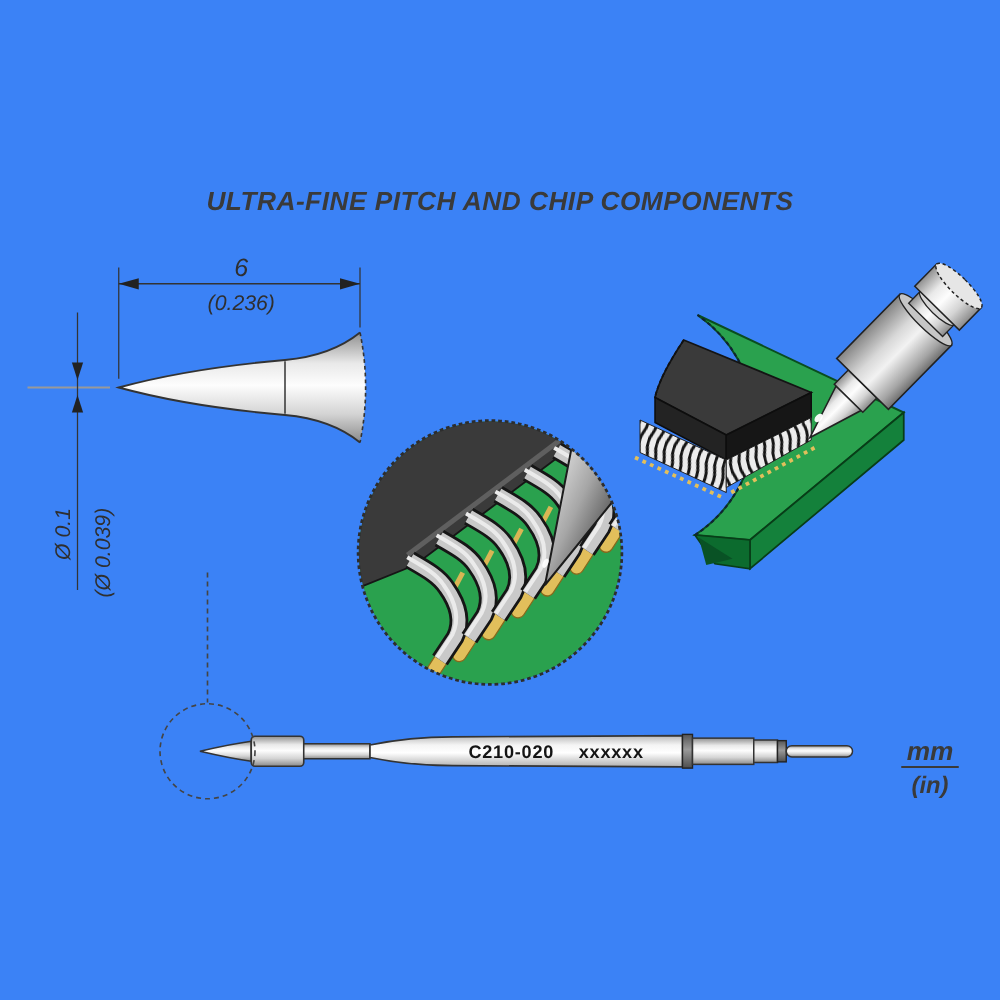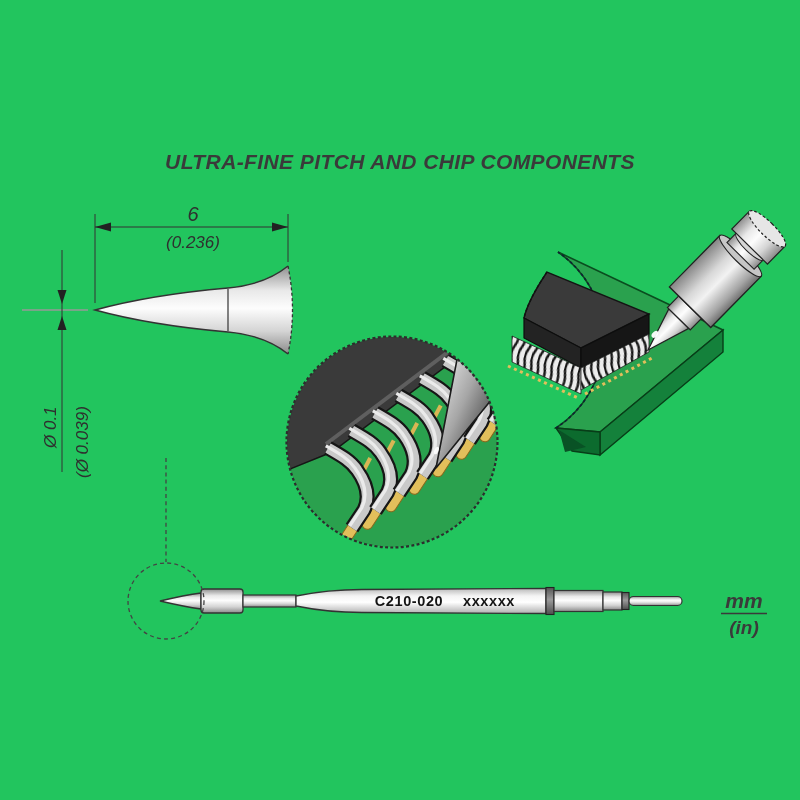--- a/index.html
+++ b/index.html
@@ -1,16 +1,16 @@
 <!DOCTYPE html>
 <html><head>
 <meta charset="utf-8">
 <style>
   html,body{margin:0;padding:0;background:#fff;}
-  .stage{position:relative;width:800px;height:800px;background:#22c55e;overflow:hidden;
+  .stage{position:relative;width:800px;height:800px;background:#3b82f6;overflow:hidden;
          font-family:"Liberation Sans", sans-serif;}
   .title{position:absolute;top:150px;left:0;width:800px;text-align:center;
          font-size:21px;font-weight:bold;font-style:italic;color:#3a3a3a;letter-spacing:.4px;}
   svg{position:absolute;top:0;left:0;}
   svg text{font-family:"Liberation Sans", sans-serif;fill:#2f2f2f;}
   .dim{font-style:italic;}
   .model-text{font-weight:600;letter-spacing:.6px;fill:#141414;}
   .units{font-style:italic;font-weight:600;fill:#3a3a3a;}
 </style>
 </head>

